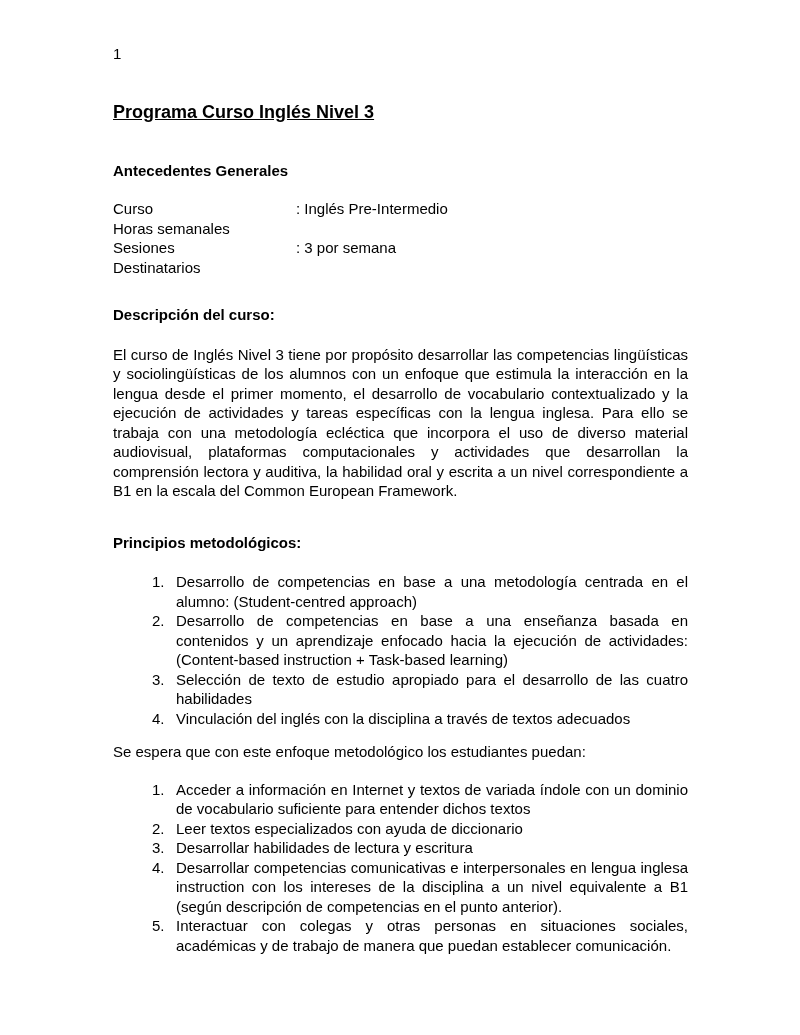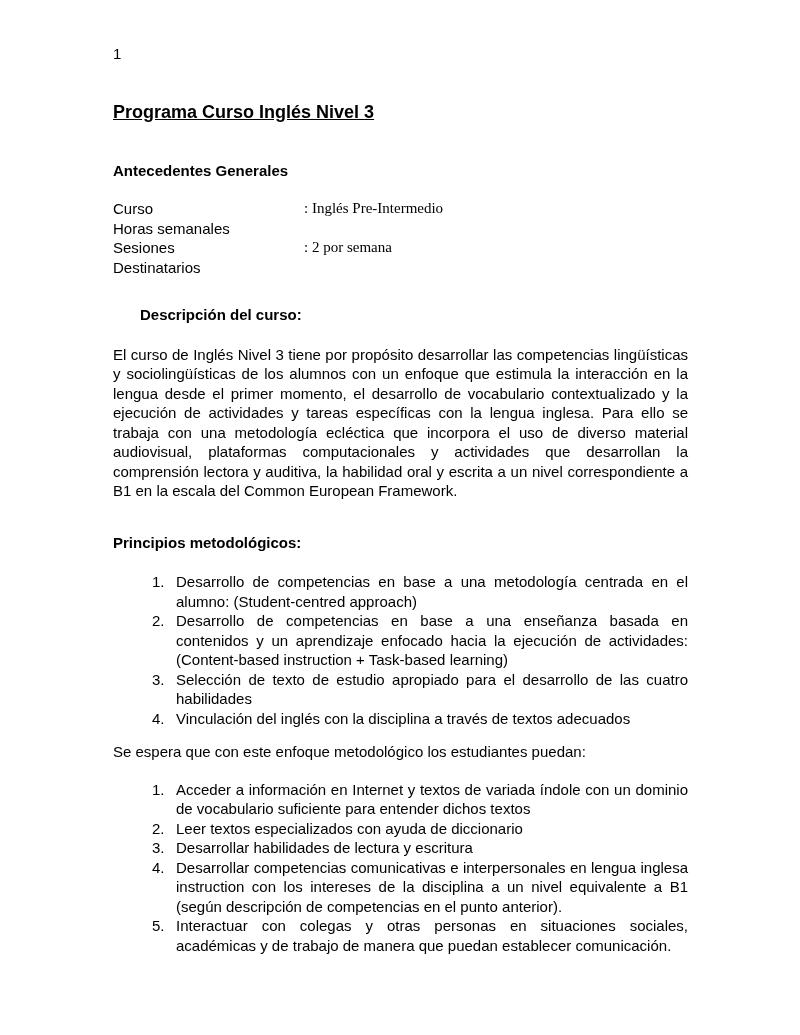--- a/index.html
+++ b/index.html
@@ -27,26 +27,26 @@
   }
   .doc-title .u { text-decoration: underline; }
   .section-heading {
     margin: 0;
     font-size: 15px;
     font-weight: bold;
     line-height: 1.3;
   }
   .section-heading .u { }
   .heading-antecedentes { margin-top: 37px; }
-  .heading-descripcion  { margin-top: 28px; margin-left: 27px; }
+  .heading-descripcion  { margin-top: 28px; }
   .heading-principios   { margin-top: 32px; }
   .info-table { margin-top: 19px; }
-  .info-row { display: flex; gap: 8px; }
+  .info-row { display: flex; }
   .info-label { width: 183px; flex-shrink: 0; }
-  .info-value { flex: 1; font-family: Liberation Serif, serif; }
+  .info-value { flex: 1; }
   .para {
     margin: 20px 0 0 0;
     text-align: justify;
   }
   .para b { font-weight: normal; }
   .intro-para { margin-top: 14px; text-align: left; }
   ol.num-list {
     list-style: none;
     margin: 20px 0 0 0;
     padding: 0 0 0 39px;
@@ -70,21 +70,21 @@
   <div class="info-table">
     <div class="info-row">
       <span class="info-label">Curso</span>
       <span class="info-value">: Inglés Pre-Intermedio</span>
     </div>
     <div class="info-row">
       <span class="info-label">Horas semanales</span>
     </div>
     <div class="info-row">
       <span class="info-label">Sesiones</span>
-      <span class="info-value">: 2 por semana</span>
+      <span class="info-value">: 3 por semana</span>
     </div>
     <div class="info-row">
       <span class="info-label">Destinatarios</span>
     </div>
   </div>
 
   <h2 class="section-heading heading-descripcion"><span class="u">Descripción del curso:</span></h2>
 
   <p class="para"><span>El curso de Inglés Nivel 3 tiene por propósito  desarrollar las competencias lingüísticas y sociolingüísticas de los alumnos con un enfoque que estimula la interacción en la lengua desde el primer momento, el desarrollo de vocabulario contextualizado y la ejecución de actividades y tareas específicas con la lengua inglesa.  Para ello se trabaja con una metodología ecléctica que incorpora el uso de diverso material audiovisual,  plataformas computacionales y actividades que desarrollan la comprensión lectora y auditiva, la habilidad oral y escrita a un nivel correspondiente a </span><b>B1</b><span> en la escala del </span><b>Common European Framework.</b></p>
 

